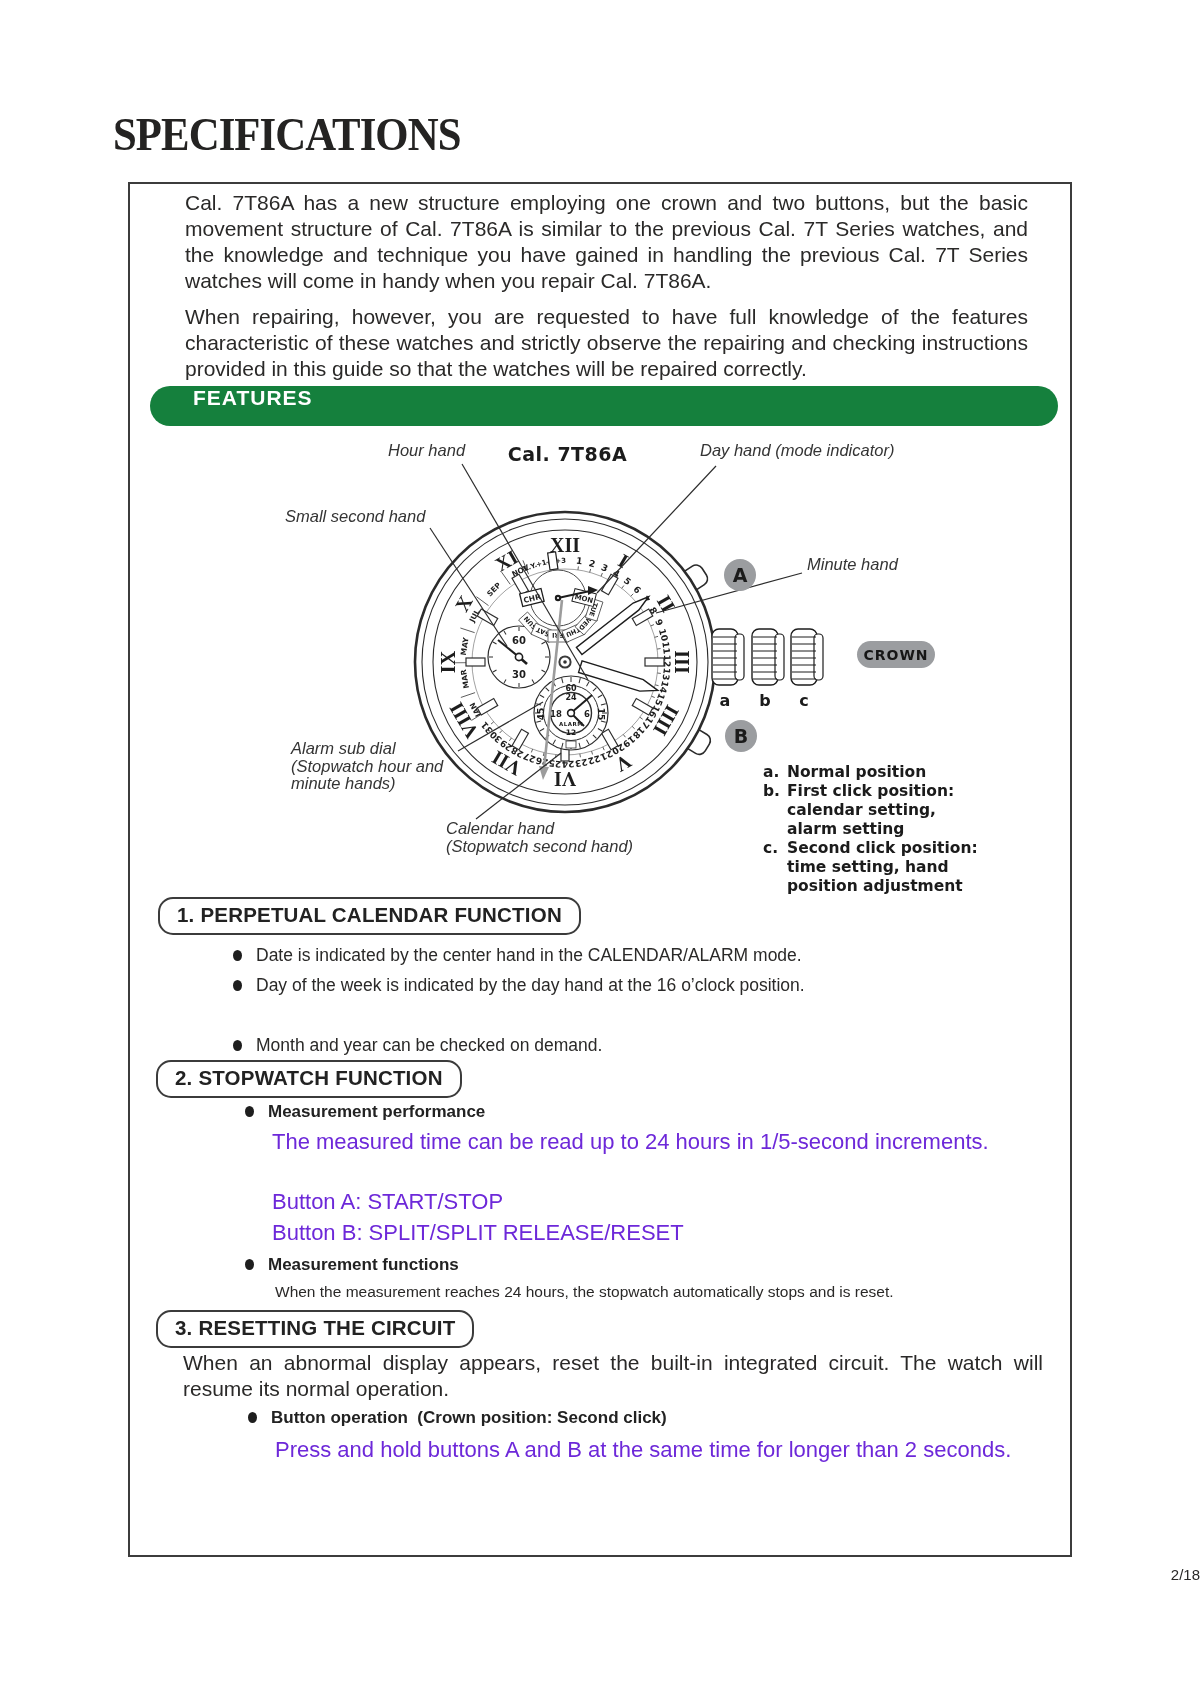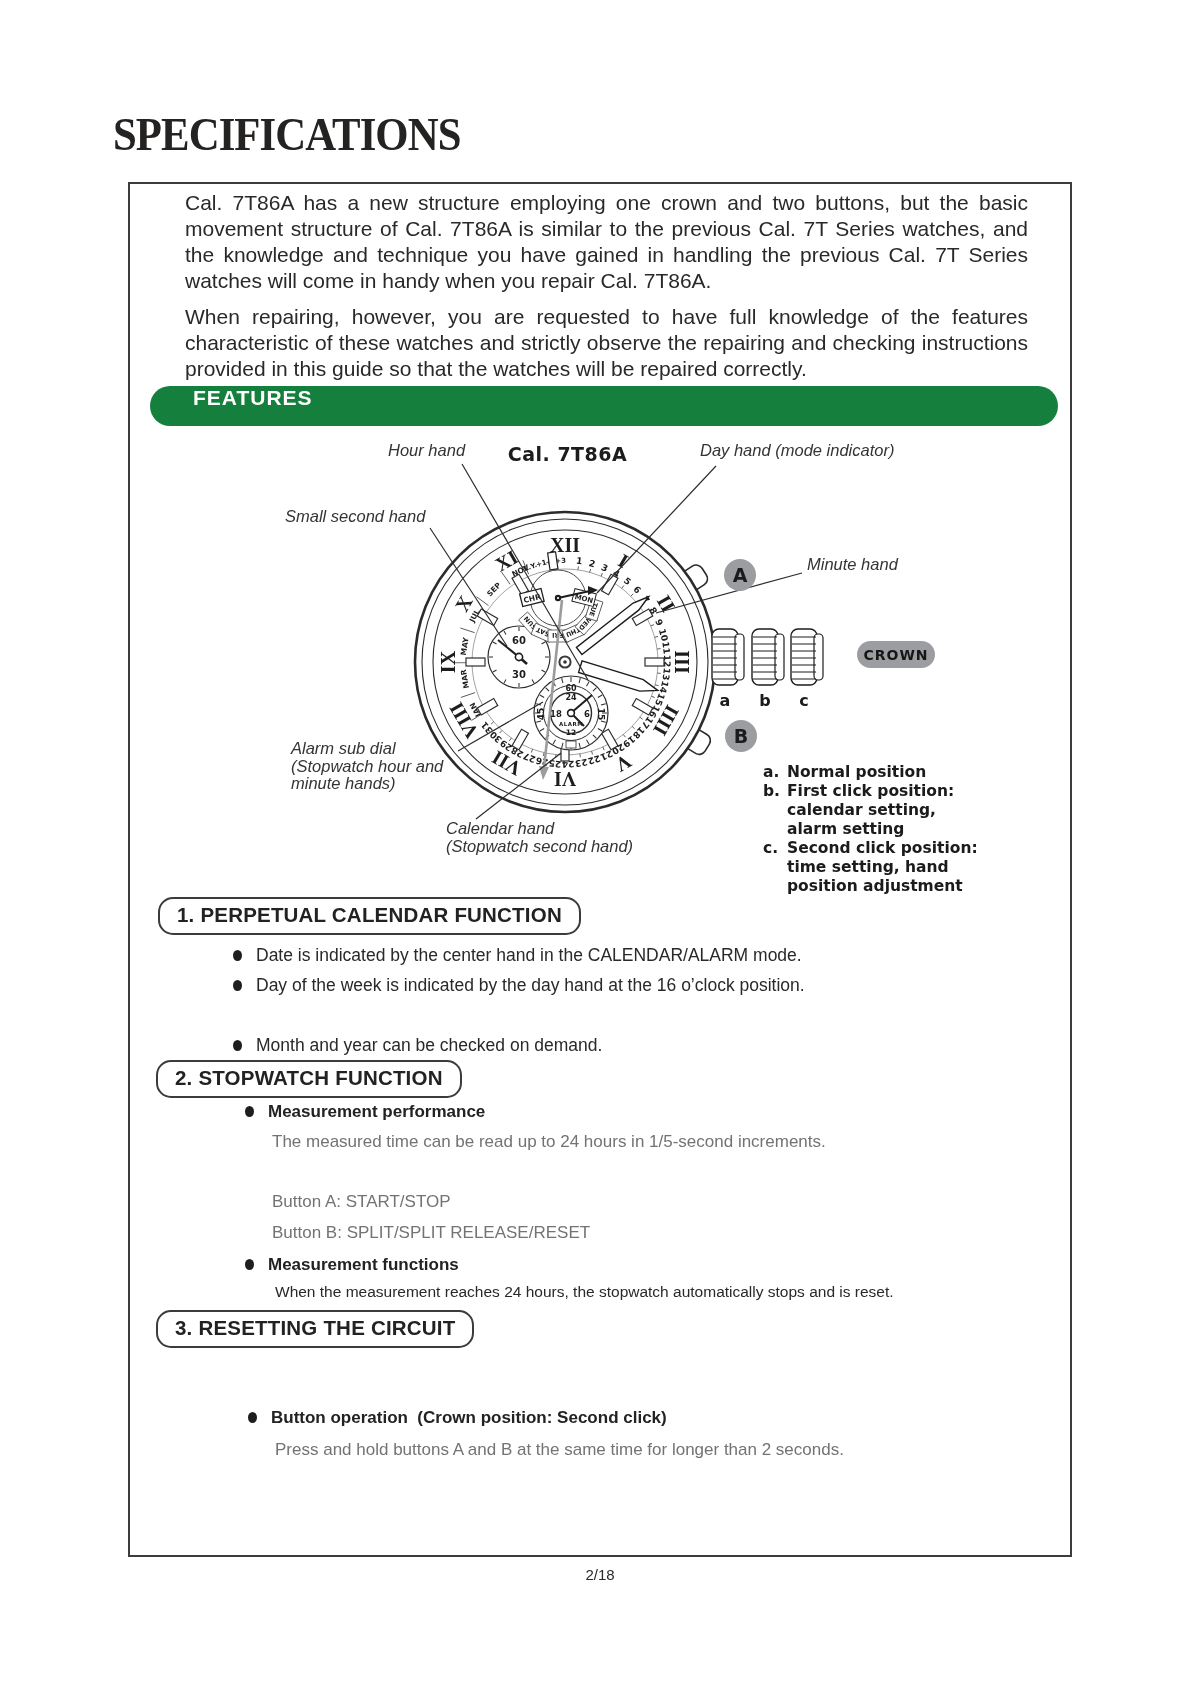--- a/index.html
+++ b/index.html
@@ -28,21 +28,21 @@
             line-height:19px;color:#1b1b1b;}
   .pos-row{display:flex;}
   .pos-key{width:24px;flex:none;}
   .sec-box{border:2.2px solid #3b3b3b;border-radius:15px;padding:4px 17px 6px 17px;
            font-weight:bold;font-size:20.5px;color:#222;background:#fff;white-space:nowrap;
            display:inline-block;letter-spacing:.2px;}
   .brow{display:flex;}
   .dot{width:9px;height:11px;border-radius:50%;background:#1e1e1e;margin-top:6px;margin-right:14px;flex:none;}
   .btxt{font-size:17.5px;line-height:23px;color:#2a2928;white-space:nowrap;}
   .bbold{font-size:17px;font-weight:bold;line-height:23px;color:#222;white-space:nowrap;}
-  .bplain{font-size:17px;line-height:23px;color:#737373;white-space:nowrap;}
+  .bplain{font-size:22px;line-height:23px;color:#6d28d9;white-space:nowrap;}
   .bsmall{font-size:15.5px;line-height:21px;color:#2a2928;white-space:nowrap;}
   .footer{font-size:15px;color:#2a2928;text-align:center;}
   svg text{fill:#1d1d1d;}
 </style>
 </head>
 <body>
 
 <div id="page">
 
   <div class="abs doc-title" style="left:113px;top:108px;">SPECIFICATIONS</div>
@@ -428,20 +428,21 @@
   <div class="abs bplain" style="left:272px;top:1130px;">The measured time can be read up to 24 hours in 1/5-second increments.</div>
   <div class="abs bplain" style="left:272px;top:1190px;">Button A: START/STOP</div>
   <div class="abs bplain" style="left:272px;top:1221px;">Button B: SPLIT/SPLIT RELEASE/RESET</div>
   <div class="abs brow" style="left:245px;top:1253px;">
     <span class="dot"></span>
     <span class="bbold">Measurement functions</span>
     </div>
   <div class="abs bsmall" style="left:275px;top:1281px;">When the measurement reaches 24 hours, the stopwatch automatically stops and is reset.</div>
 
   <div class="abs sec-box" style="left:156px;top:1310px;">3. RESETTING THE CIRCUIT</div>
+  <div class="abs para" style="left:183px;top:1350px;width:860px;">When an abnormal display appears, reset the built-in integrated circuit. The watch will resume its normal operation.</div>
   <div class="abs brow" style="left:248px;top:1406px;">
     <span class="dot"></span>
     <span class="bbold">Button operation&nbsp; (Crown position: Second click)</span>
     </div>
   <div class="abs bplain" style="left:275px;top:1438px;">Press and hold buttons A and B at the same time for longer than 2 seconds.</div>
 
-  <div class="abs footer" style="left:0;top:1566px;width:1200px;">2/18</div>
+  <div class="abs footer" style="left:0;top:1566px;width:1200px;text-align:right;">2/18</div>
 </div>
 
 </body></html>

